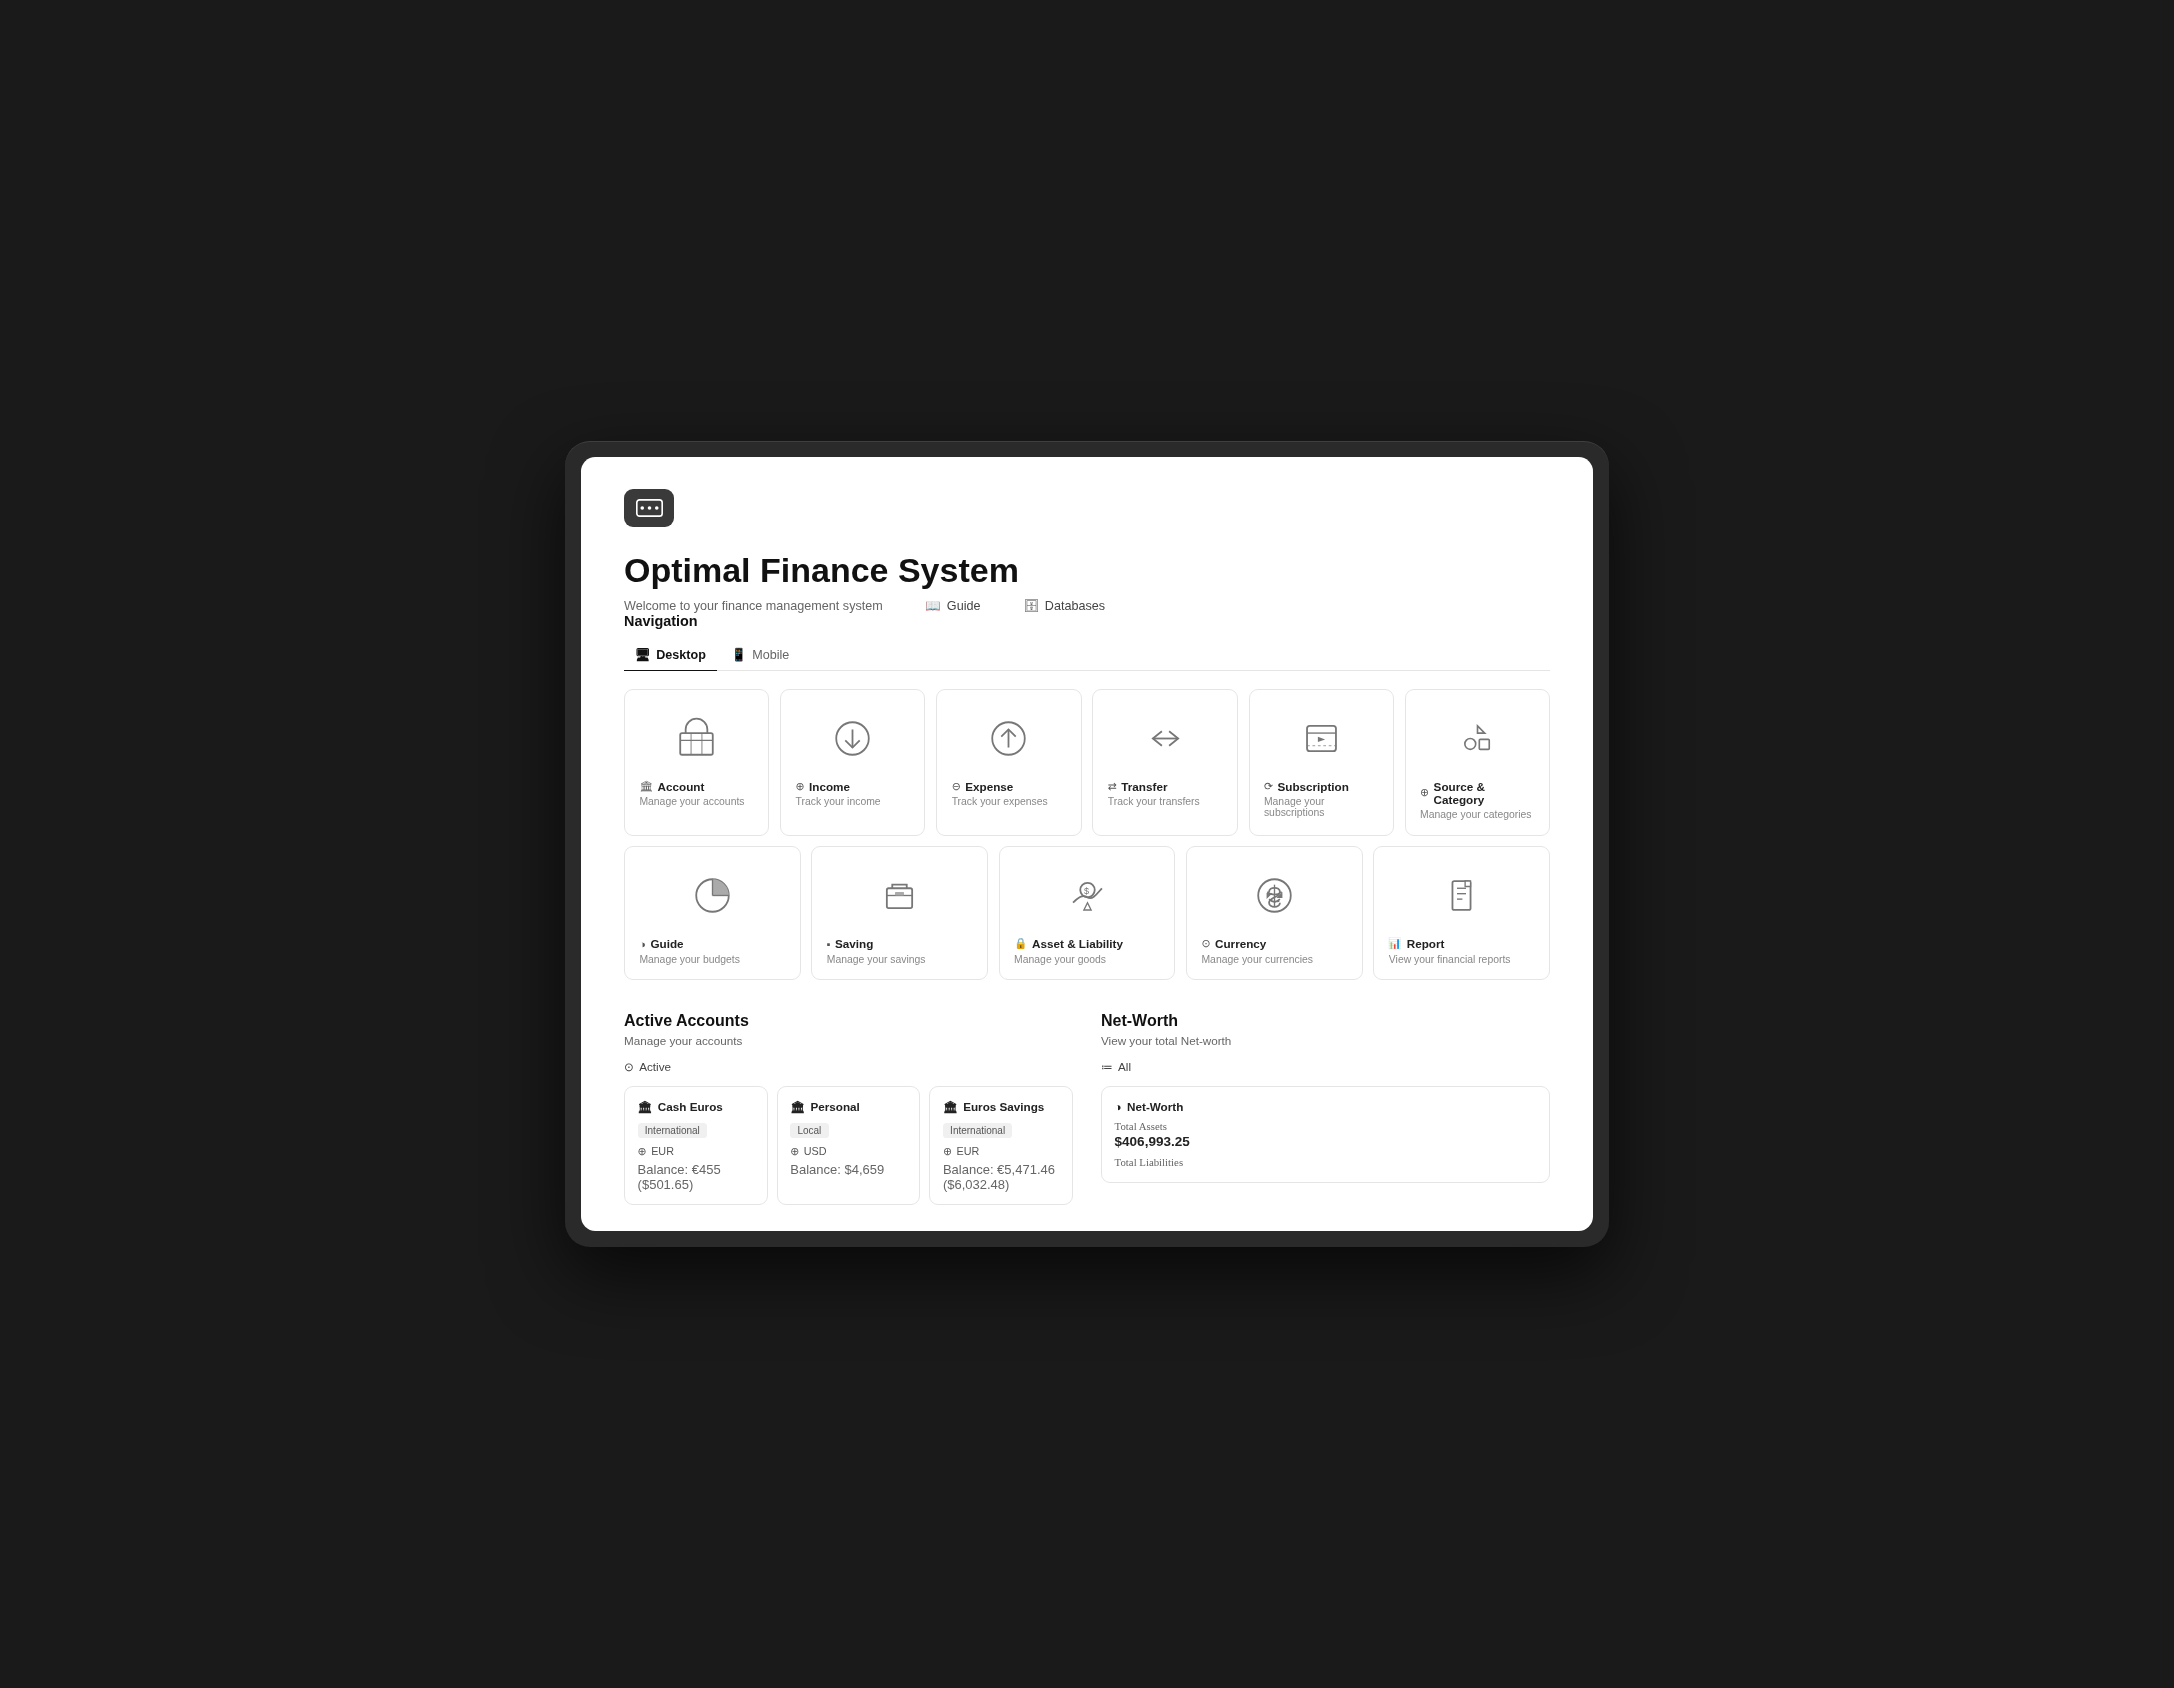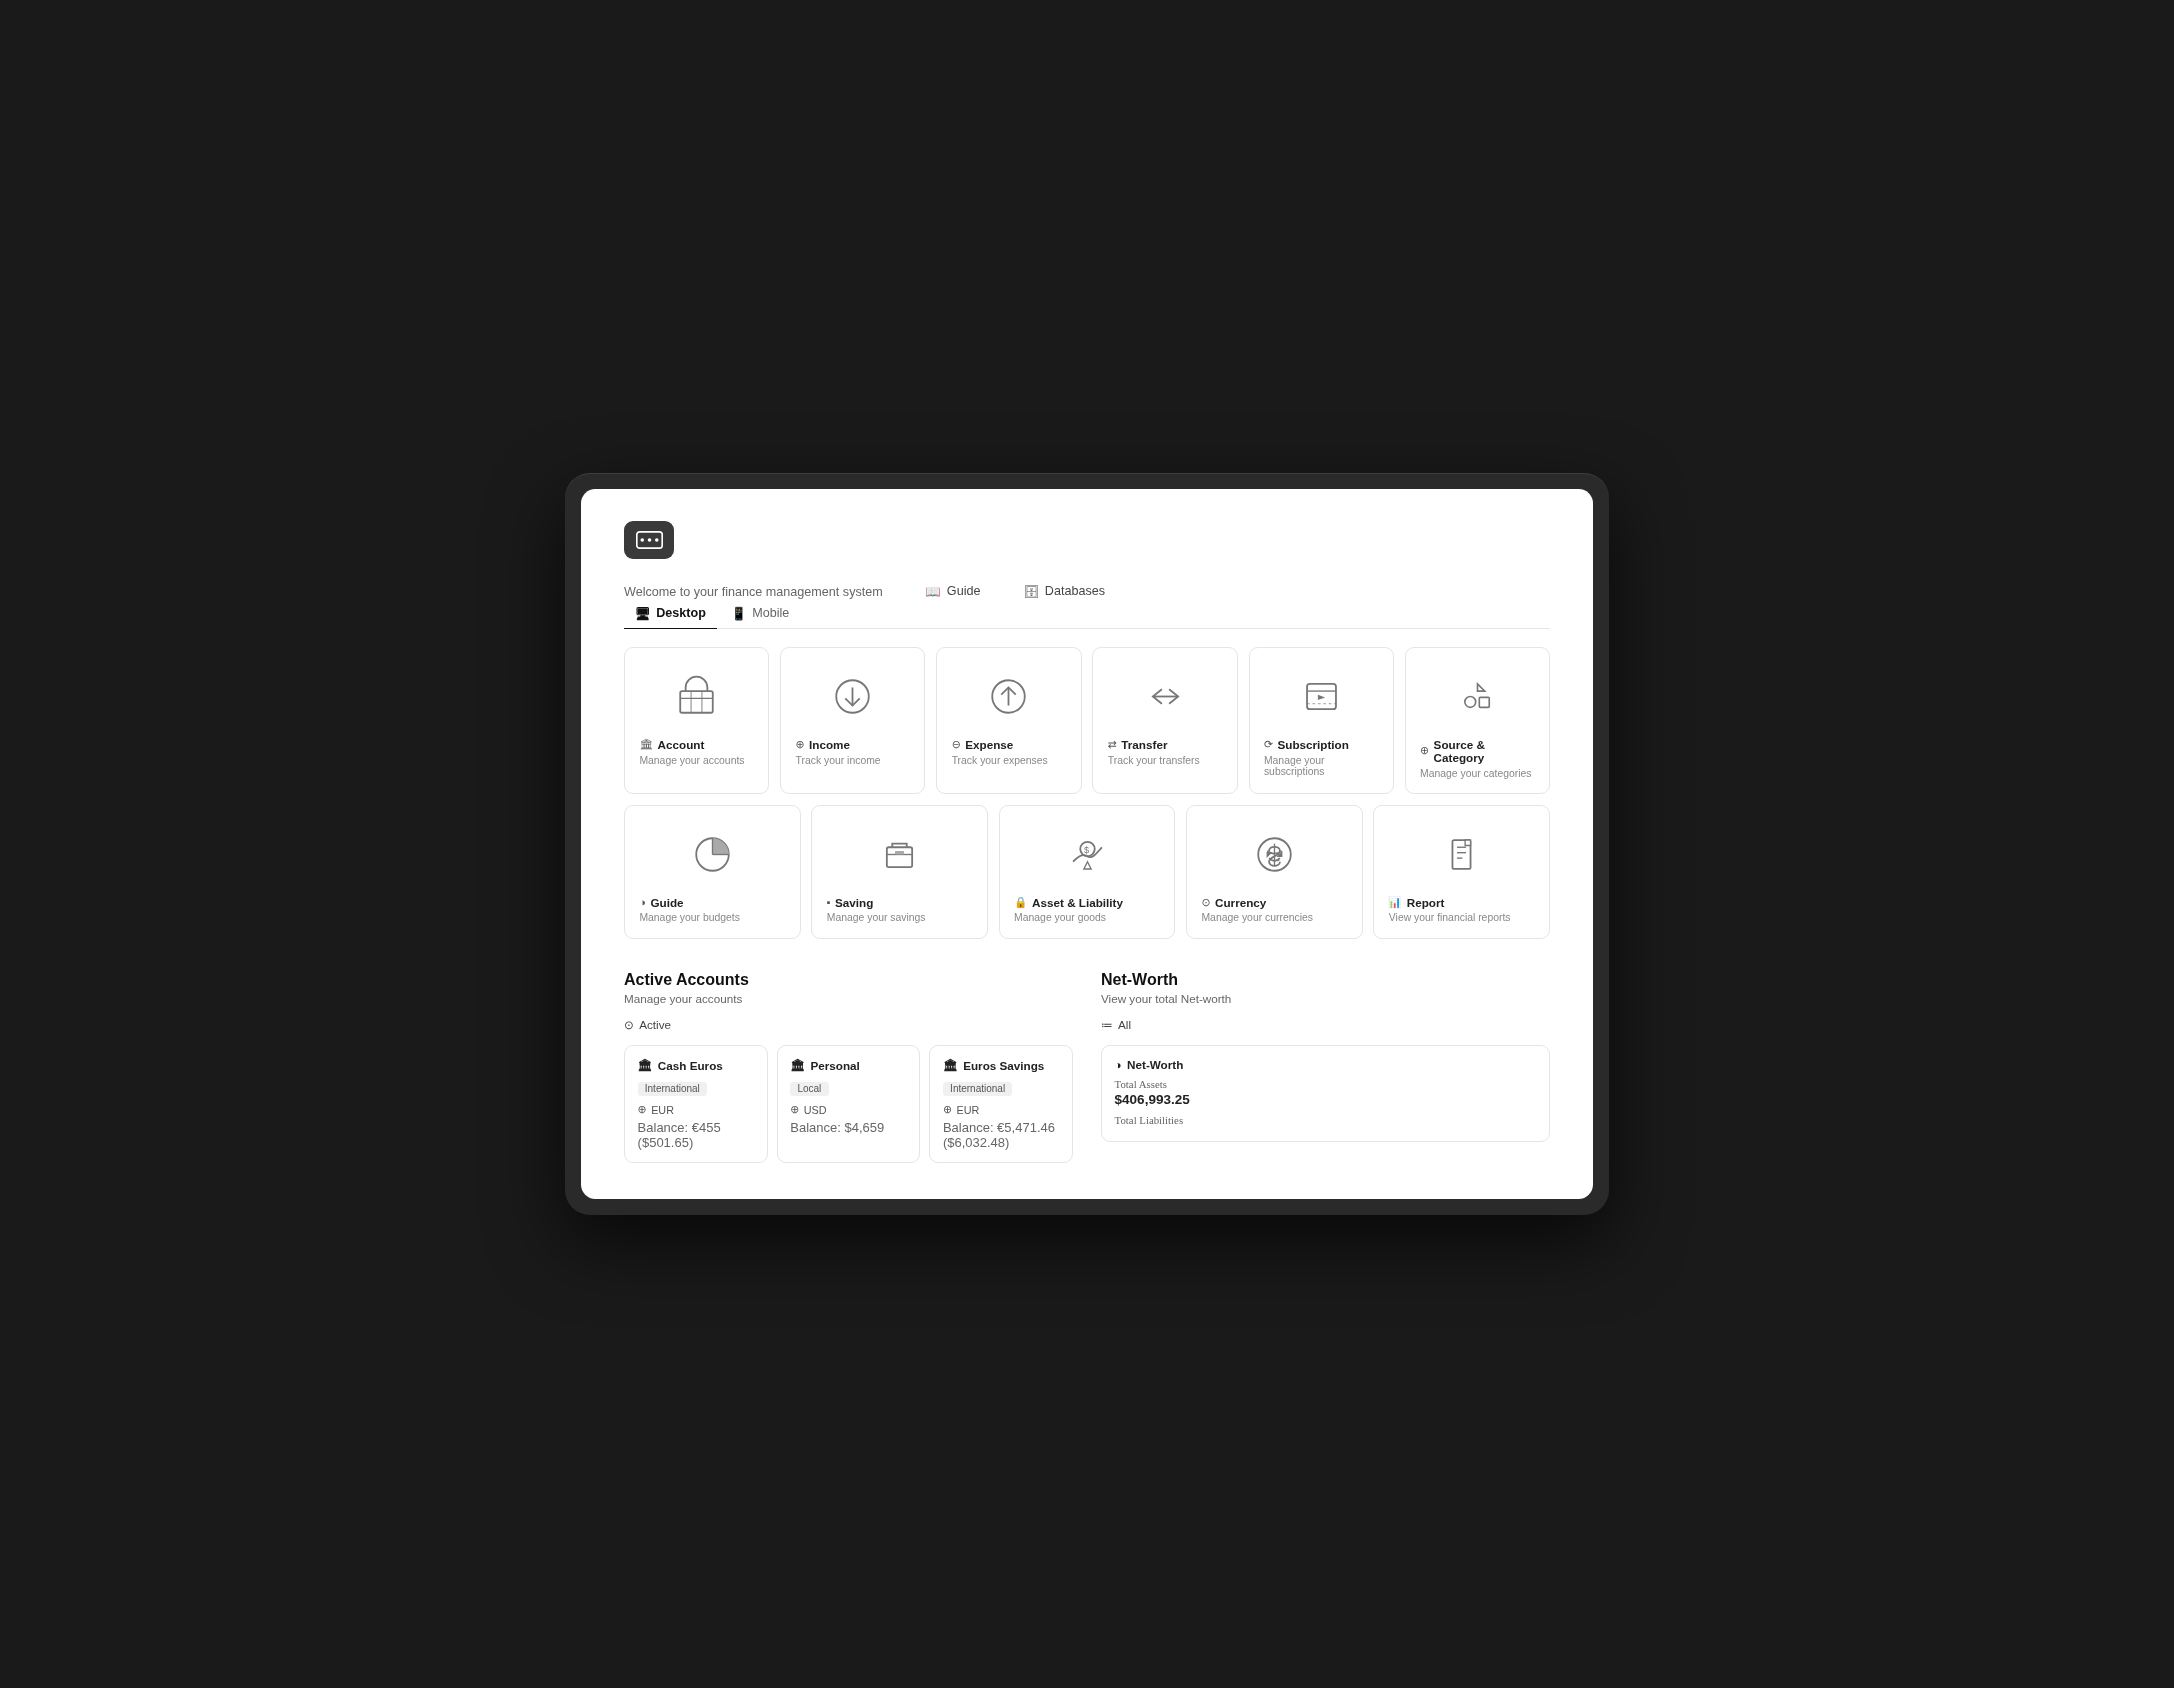--- a/index.html
+++ b/index.html
@@ -251,33 +251,35 @@
         <div class="logo-icon">
           <svg width="29" height="20" viewBox="0 0 32 22" fill="none">
             <rect x="2" y="2" width="28" height="18" rx="3" stroke="white" stroke-width="1.8" fill="none"></rect>
             <circle cx="8" cy="11" r="2" fill="white"></circle>
             <circle cx="16" cy="11" r="2" fill="white"></circle>
             <circle cx="24" cy="11" r="2" fill="white"></circle>
           </svg>
         </div>
       </div>
 
+      <h1 class="page-title">Optimal Finance System</h1>
 
       <div class="subtitle-row">
         <span class="subtitle">Welcome to your finance management system</span>
         <a class="header-link">
           <span>📖</span>
           <span>Guide</span>
         </a>
         <a class="header-link">
           <span>🗄</span>
           <span>Databases</span>
         </a>
       </div>
 
+      <div class="section-title">Navigation</div>
 
       <div class="tabs-row">
         <div class="tab active">
           <span>🖥</span>
           <span>Desktop</span>
         </div>
         <div class="tab">
           <span>📱</span>
           <span>Mobile</span>
         </div>

